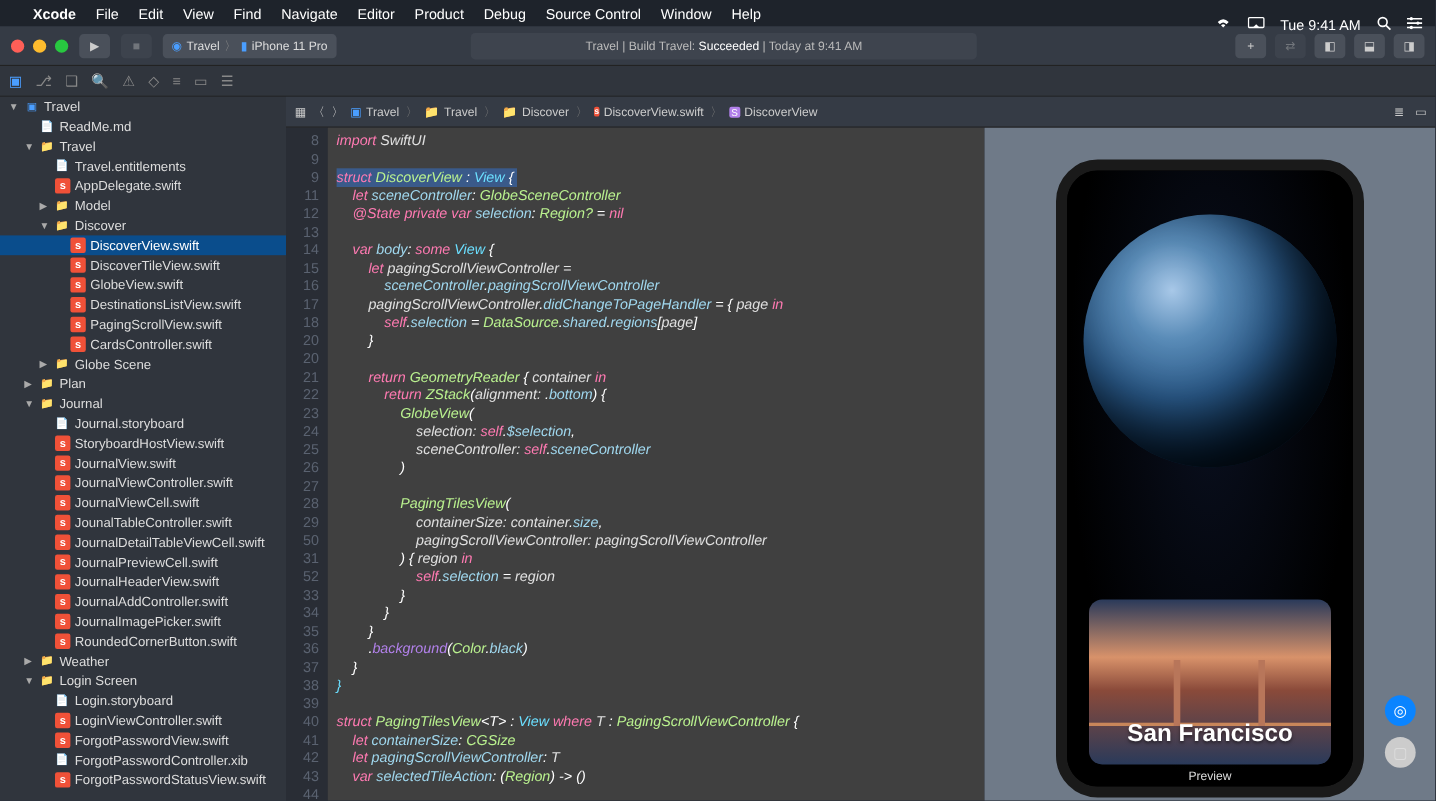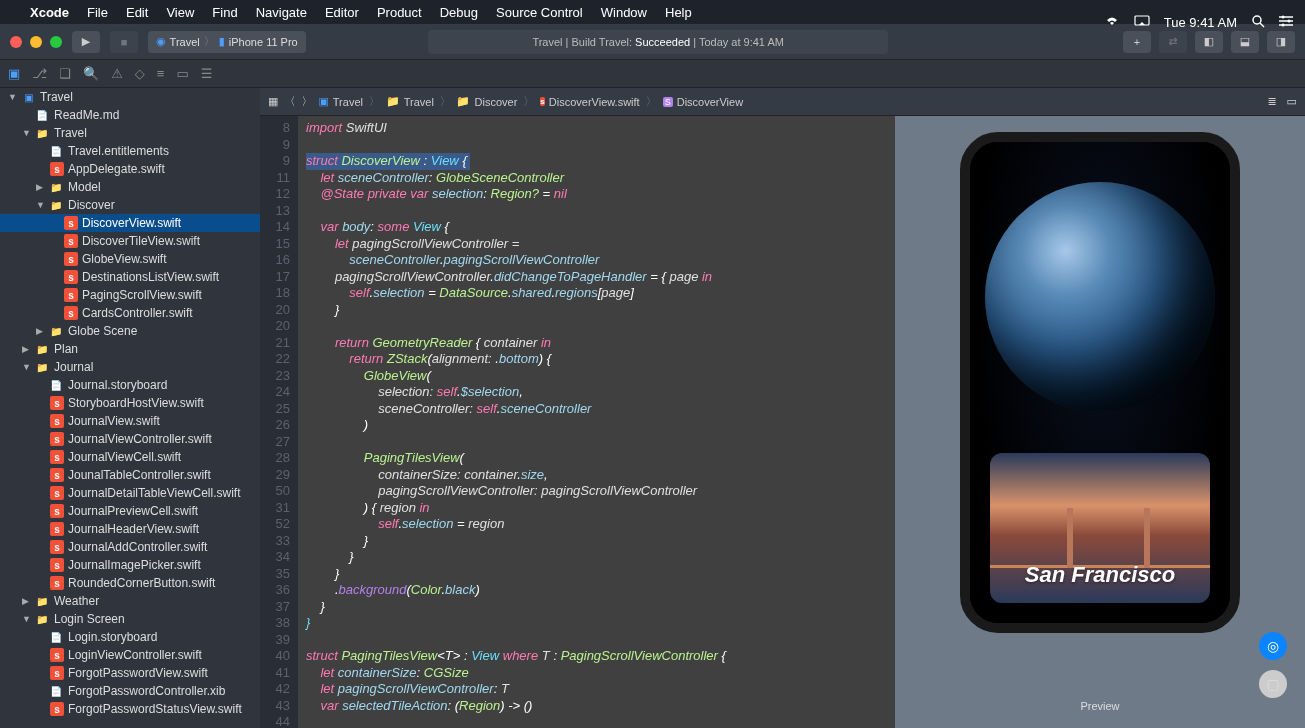--- a/index.html
+++ b/index.html
@@ -67,21 +67,21 @@
 .kw { color: #ff7ab2; }
 .type { color: #baf28f; }
 .ident { color: #6bdfff; }
 .prop { color: #a0d8ef; }
 .func { color: #b281eb; }
 .op { color: #fff; }
 .plain { color: #e0e0e0; }
 
 
 .preview { width: 410px; background: #6f7a88; display: flex; flex-direction: column; align-items: center; position: relative; }
-.phone { width: 280px; height: 501px; background: #000; border-radius: 38px; margin-top: 16px; border: 10px solid #1a1a1a; position: relative; overflow: hidden; font-style: italic; }
+.phone { width: 280px; height: 580px; background: #000; border-radius: 38px; margin-top: 29px; border: 10px solid #1a1a1a; position: relative; overflow: hidden; }
 .phone-screen { width: 100%; height: 100%; background: radial-gradient(ellipse at 50% 35%, #0a1020 0%, #000 70%); position: relative; }
 .globe { position: absolute; top: 40px; left: 50%; transform: translateX(-50%); width: 230px; height: 230px; border-radius: 50%; background: radial-gradient(circle at 35% 30%, #a8c8e8 0%, #5a8cb8 20%, #2a5a8a 45%, #0a2a4a 70%, #000 100%); box-shadow: inset -30px -30px 60px rgba(0,0,0,0.8); }
 .card { position: absolute; bottom: 20px; left: 20px; right: 20px; height: 150px; border-radius: 12px; background: linear-gradient(180deg, #2a3a5a 0%, #d8926a 35%, #8a4a3a 55%, #2a3a5a 100%); display: flex; align-items: flex-end; justify-content: center; padding-bottom: 15px; overflow: hidden; }
 .bridge { position: absolute; bottom: 35px; left: 0; right: 0; height: 60px; }
 .bridge::before { content: ''; position: absolute; bottom: 0; left: -20px; right: -20px; height: 3px; background: #c8865a; }
 .bridge .tower { position: absolute; bottom: 0; width: 6px; height: 60px; background: #b8765a; }
 .bridge .t1 { left: 35%; }
 .bridge .t2 { left: 70%; }
 .card-title { color: #fff; font-size: 22px; font-weight: 600; z-index: 2; text-shadow: 0 1px 3px rgba(0,0,0,0.5); }
 .preview-label { position: absolute; bottom: 16px; font-size: 11px; color: #ddd; }

